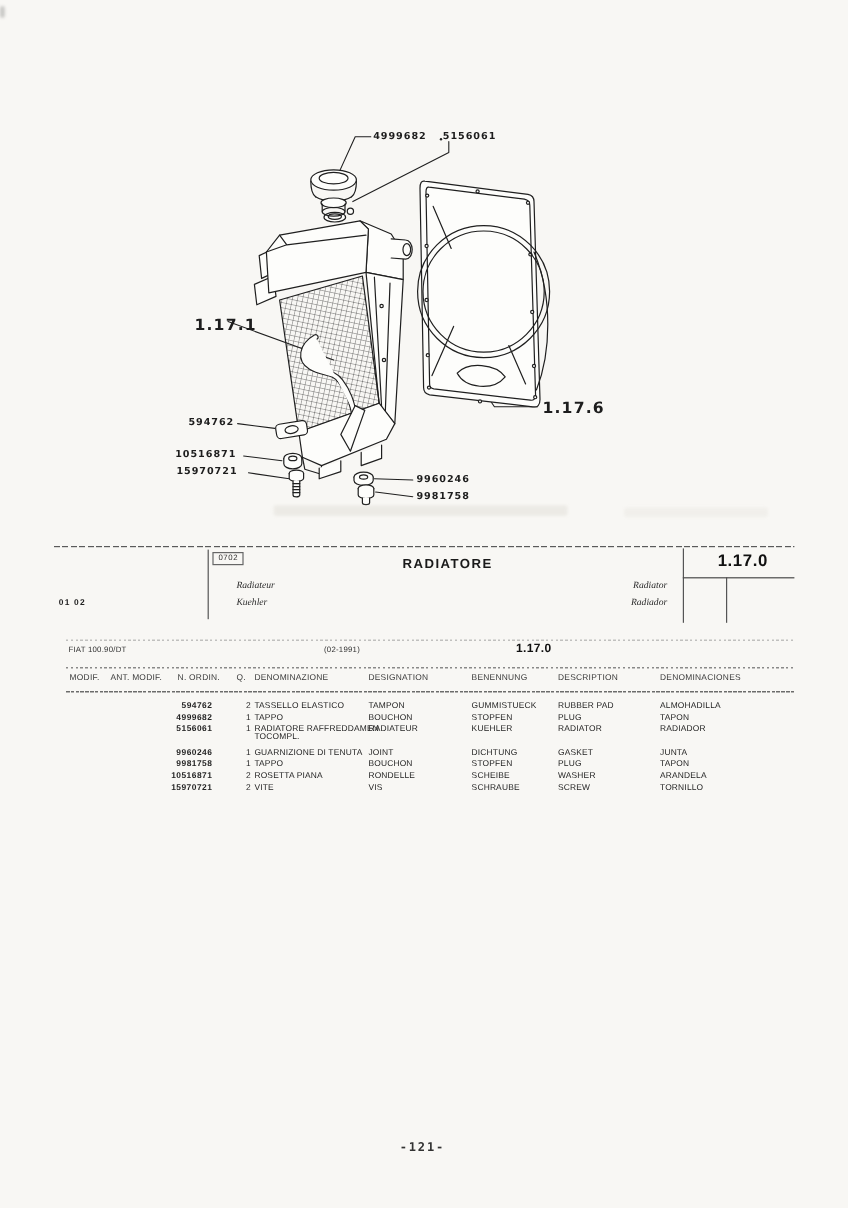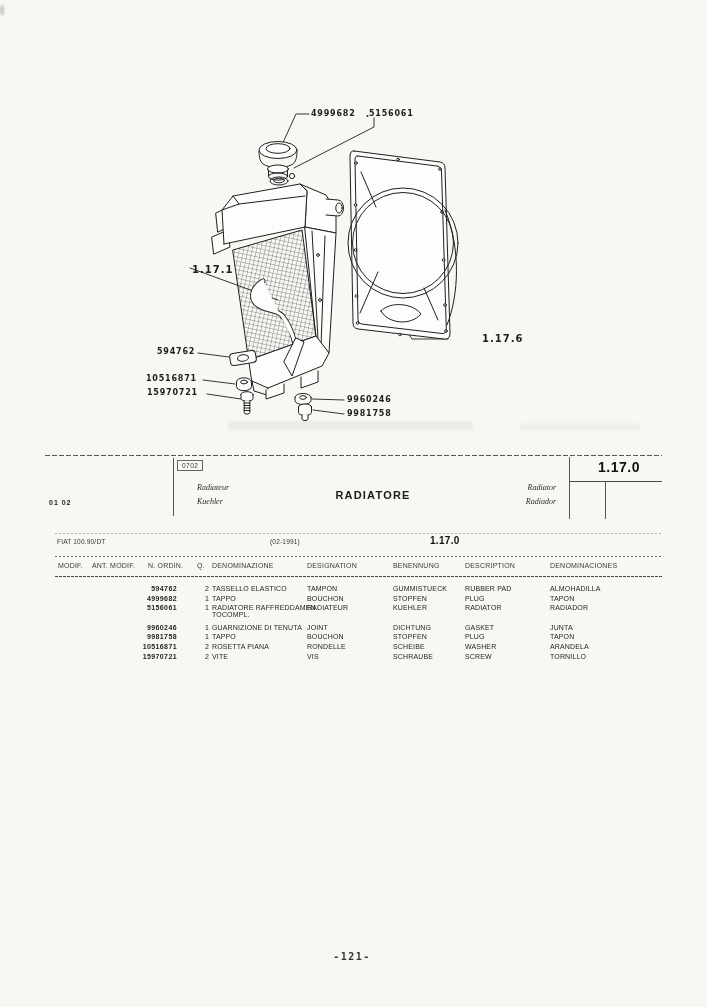--- a/index.html
+++ b/index.html
@@ -8,38 +8,38 @@
     background:#f8f7f4;overflow:hidden;
     font-family:"Liberation Sans",sans-serif;color:#222;
   }
   .page *{box-sizing:border-box;}
   .art{position:absolute;left:0;top:0;pointer-events:none;}
   
   .callout{
     position:absolute;font-family:"DejaVu Sans",sans-serif;font-weight:bold;
     font-size:8px;letter-spacing:.8px;color:#1d1d1d;white-space:nowrap;
   }
-  .callout.ref{font-size:10px;letter-spacing:1px;margin-left:30px;}
+  .callout.ref{font-size:13px;letter-spacing:1px;}
   
   .rule{position:absolute;height:1px;background:#4a4a4a;}
   .rule.dash{background:repeating-linear-gradient(90deg,#5a5a5a 0 5px,rgba(0,0,0,0) 5px 7px);}
   .rule.dot{background:repeating-linear-gradient(90deg,#6e6e6e 0 2px,rgba(0,0,0,0) 2px 4px);}
   .rule.faint{opacity:.5;}
   .rule.dark{background:repeating-linear-gradient(90deg,#4a4a4a 0 3px,rgba(0,0,0,0) 3px 4px);}
   .vline{position:absolute;width:1px;background:#555;}
   
   .models{position:absolute;font-family:"DejaVu Serif",serif;font-weight:bold;
     font-size:17px;letter-spacing:.4px;color:#151515;white-space:nowrap;}
   .models-sub{position:absolute;font-size:7px;font-weight:bold;letter-spacing:1px;color:#222;}
   .codebox{position:absolute;font-size:6.5px;letter-spacing:.5px;color:#333;
     border:1px solid #666;padding:1px 4px;background:#f8f7f4;}
   .sub-it{position:absolute;font-family:"Liberation Serif",serif;font-style:italic;
     font-size:8px;color:#2a2a2a;white-space:nowrap;}
   .band-title{position:absolute;font-size:11px;font-weight:bold;letter-spacing:1.2px;
-    color:#1a1a1a;text-align:center;white-space:nowrap;margin-top:25px;}
+    color:#1a1a1a;text-align:center;white-space:nowrap;}
   .section-big{position:absolute;font-size:14px;font-weight:bold;letter-spacing:.5px;
     color:#111;text-align:center;}
   
   .meta{position:absolute;font-size:6.5px;letter-spacing:.2px;color:#333;white-space:nowrap;}
   .meta.bold{font-size:10px;font-weight:bold;letter-spacing:.3px;color:#111;}
   .thead{position:absolute;height:11px;font-size:7px;color:#3a3a3a;letter-spacing:.2px;}
   .thead span{position:absolute;top:0;white-space:nowrap;}
   .rows{position:absolute;font-size:7px;color:#242424;letter-spacing:.15px;}
   .part-row{position:relative;height:9.7px;}
   .part-row.tall{height:19.4px;}

